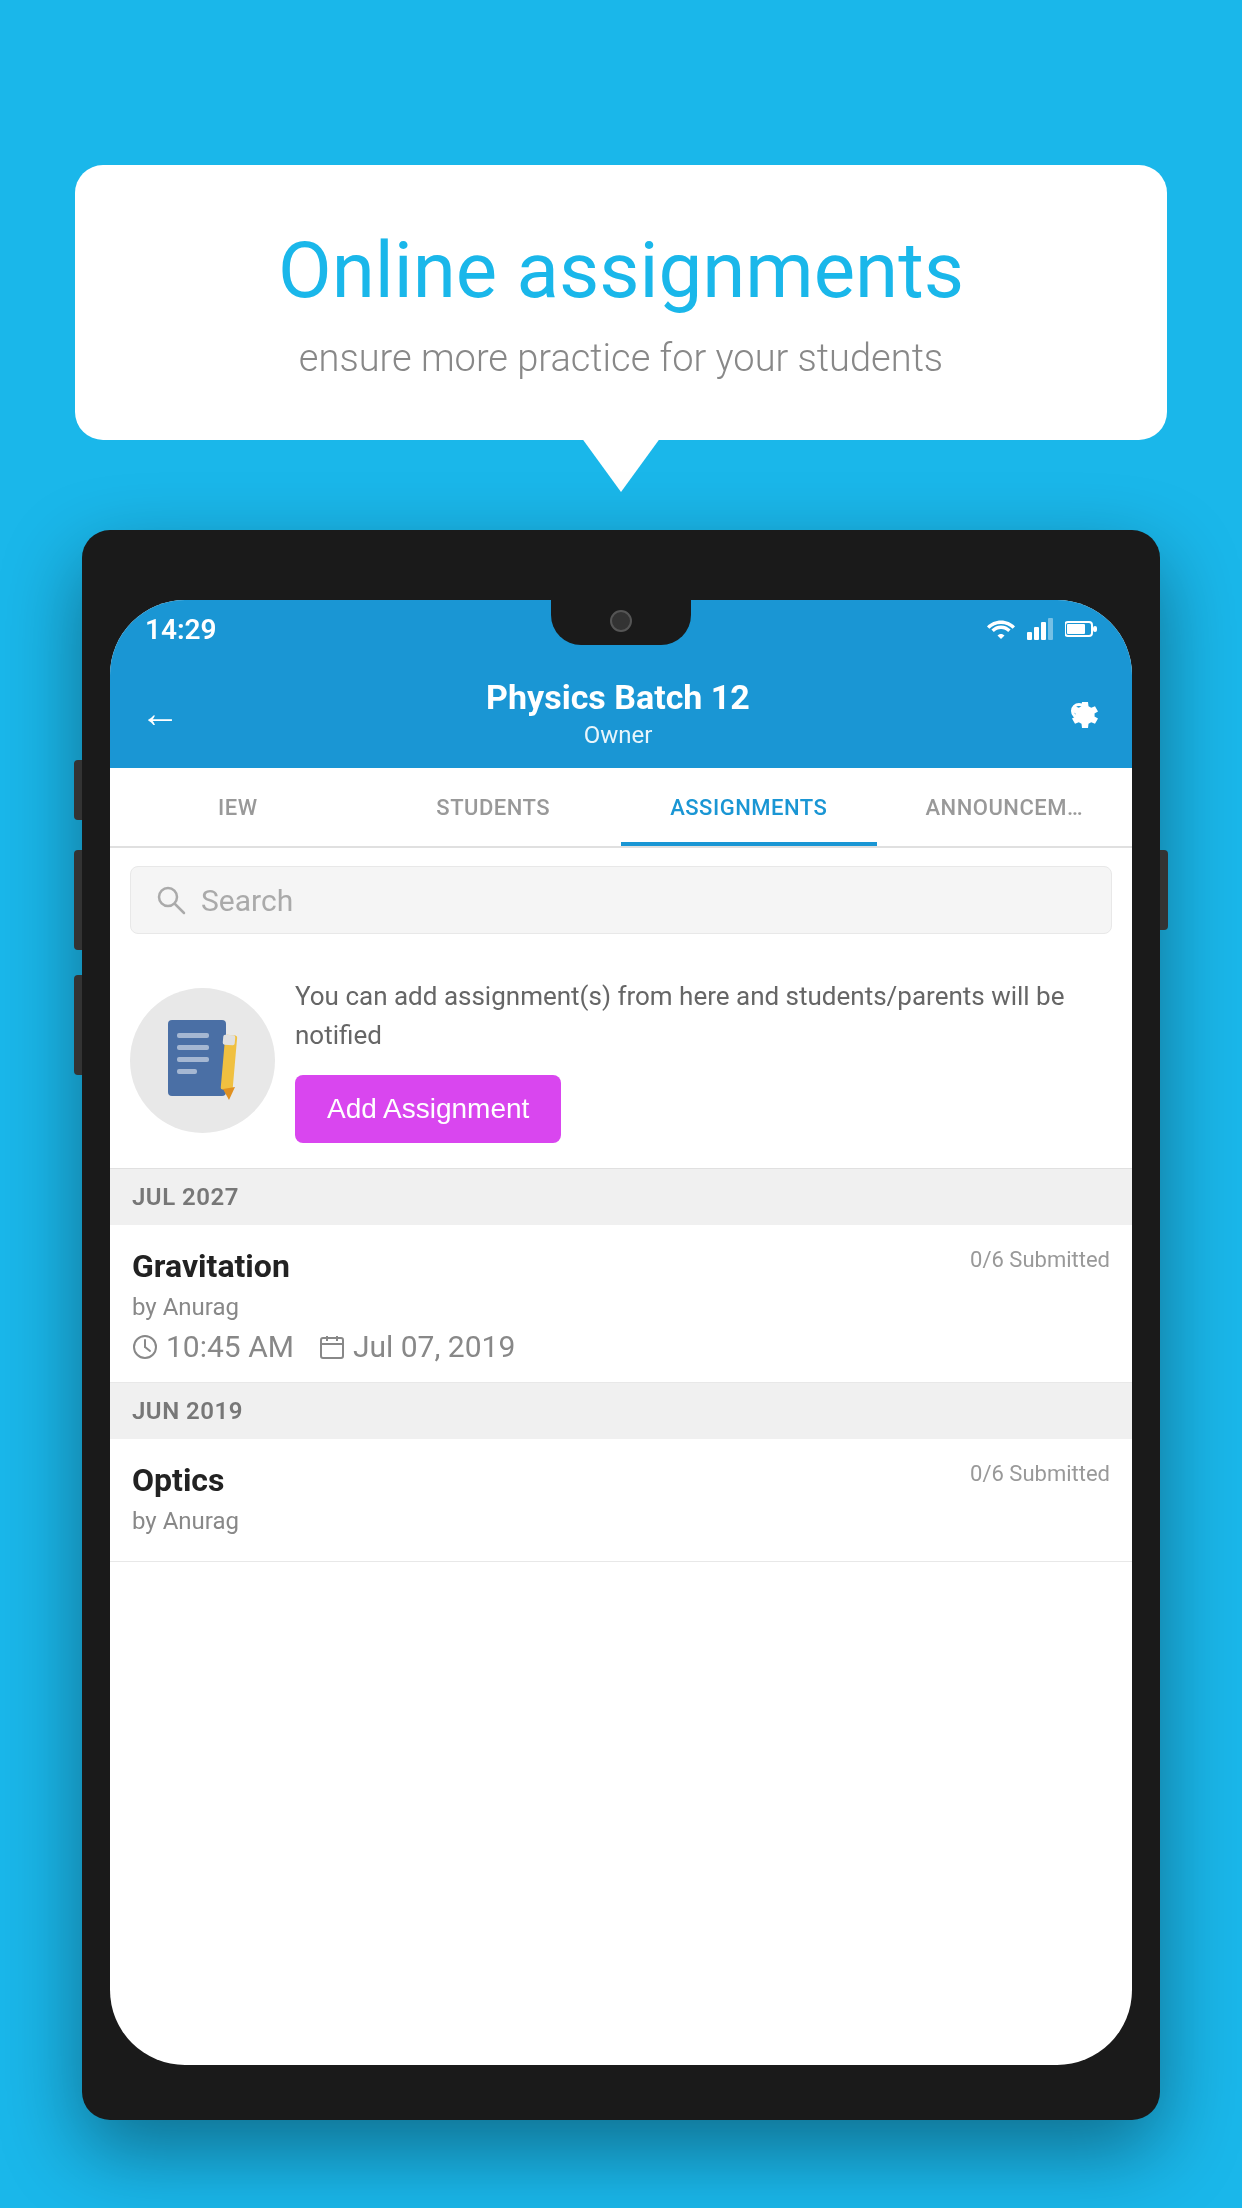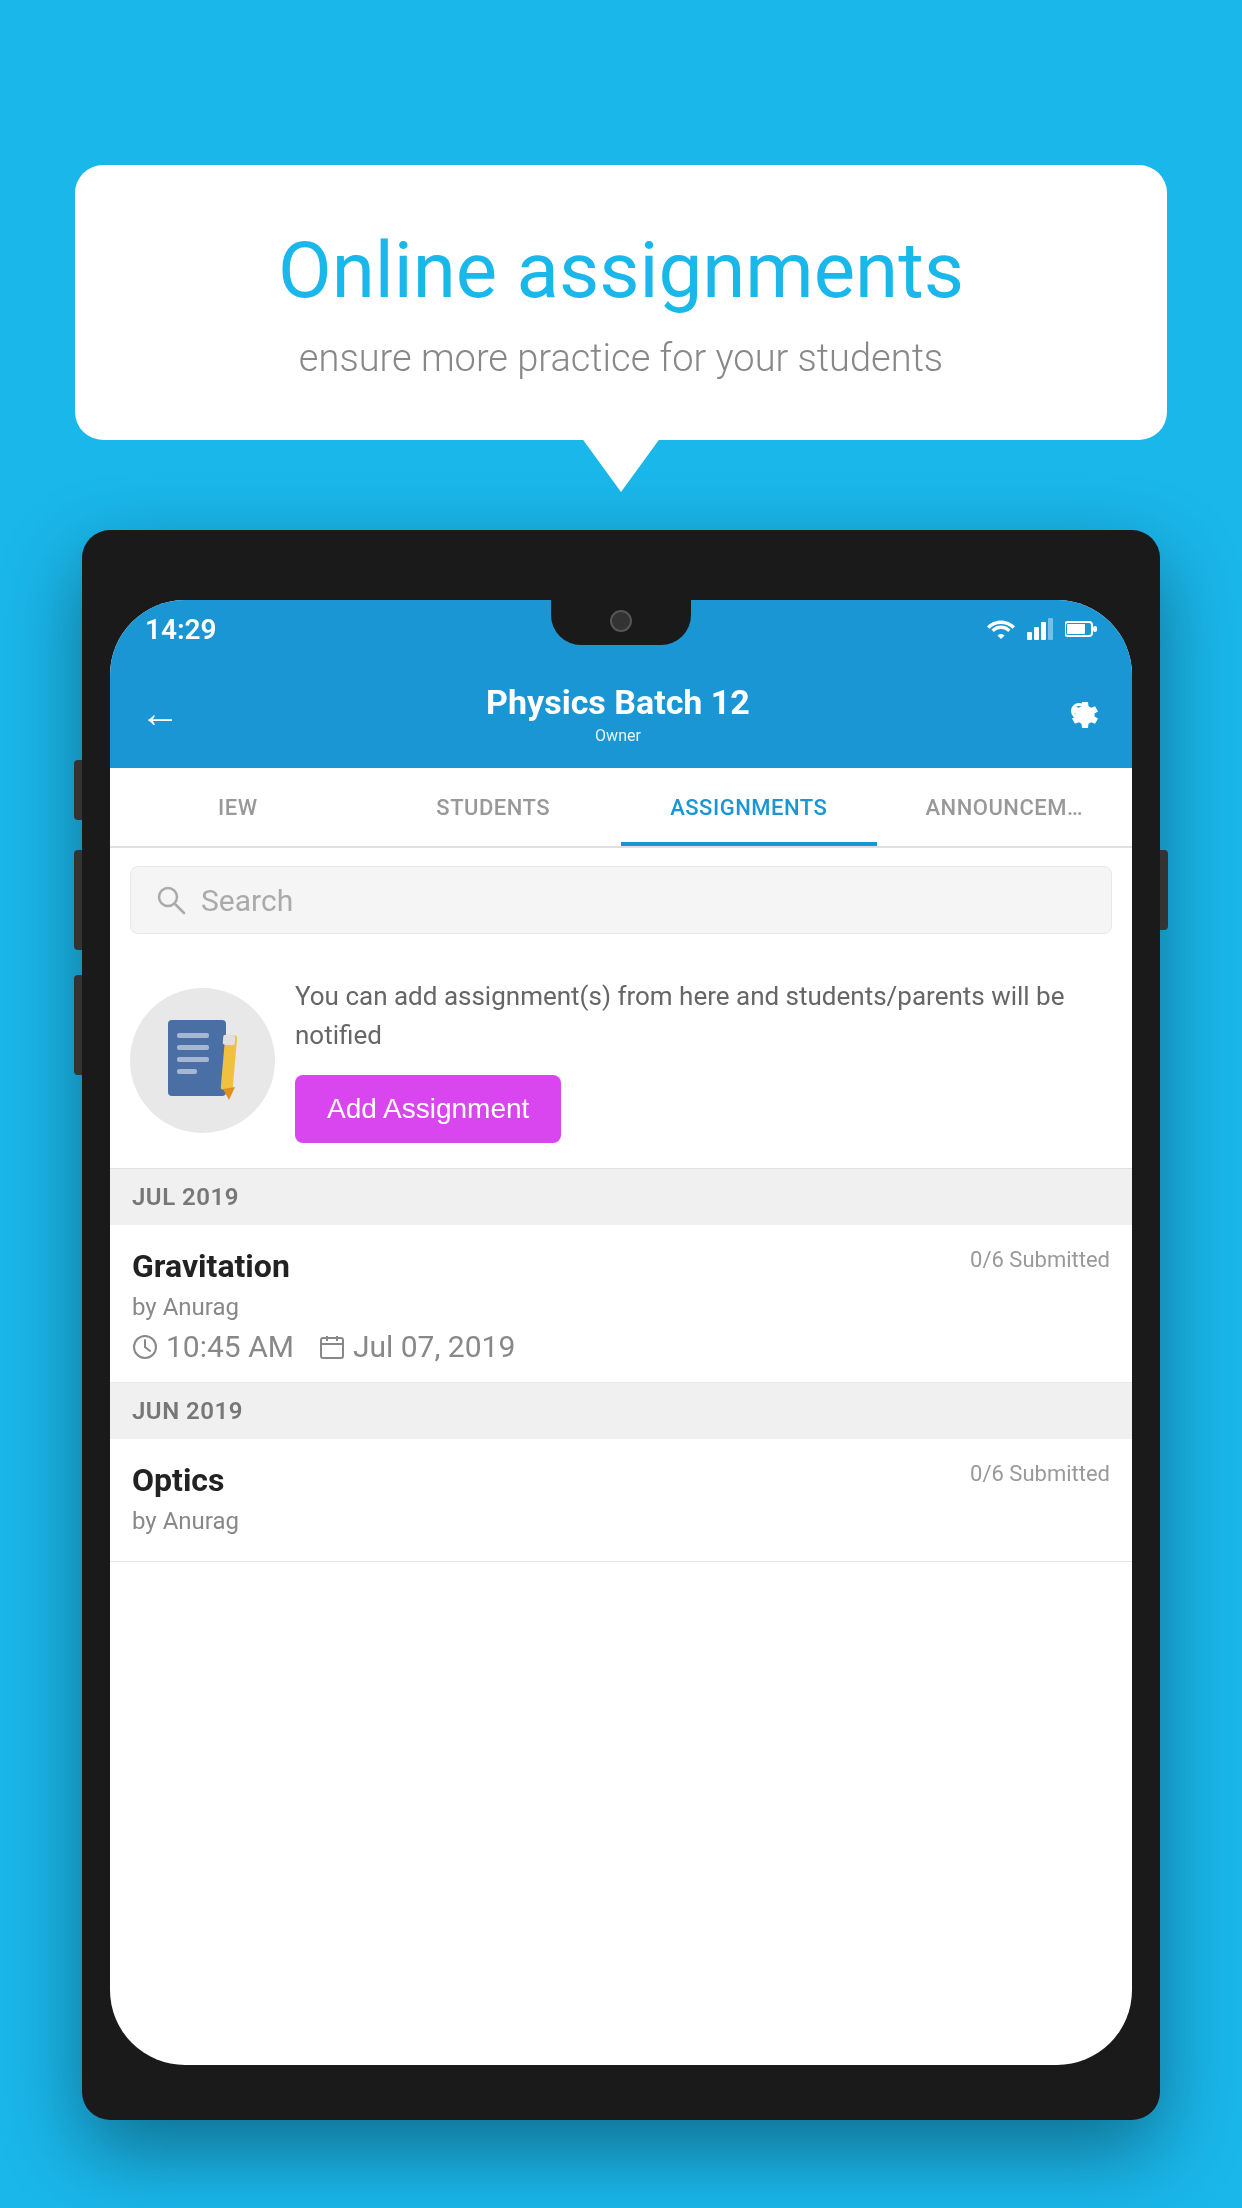--- a/index.html
+++ b/index.html
@@ -143,21 +143,21 @@
       text-align: center;
     }
 
     .app-bar-title {
       font-size: 34px;
       font-weight: 700;
       color: white;
     }
 
     .app-bar-subtitle {
-      font-size: 16px;
+      font-size: 24px;
       color: rgba(255,255,255,0.9);
       margin-top: 4px;
     }
 
     .back-arrow {
       font-size: 40px;
       color: white;
       cursor: pointer;
     }
 
@@ -460,21 +460,21 @@
             <polygon points="60,74 72,72 66,85" fill="#e09020"></polygon>
             <rect x="60" y="20" width="12" height="10" rx="2" fill="#e0e0e0" transform="rotate(5 66 25)"></rect>
           </svg>
         </div>
         <div class="promo-text-section">
           <div class="promo-description">You can add assignment(s) from here and students/parents will be notified</div>
           <button class="add-assignment-btn">Add Assignment</button>
         </div>
       </div>
 
-      <div class="section-header">JUL 2019</div>
+      <div class="section-header">JUL 2027</div>
 
       <div class="assignment-item">
         <div class="assignment-top-row">
           <span class="assignment-name">Gravitation</span>
           <span class="submitted-badge">0/6 Submitted</span>
         </div>
         <div class="assignment-author">by Anurag</div>
         <div class="assignment-meta">
           <div class="meta-item">
             <svg width="26" height="26" viewBox="0 0 26 26" fill="#888">

